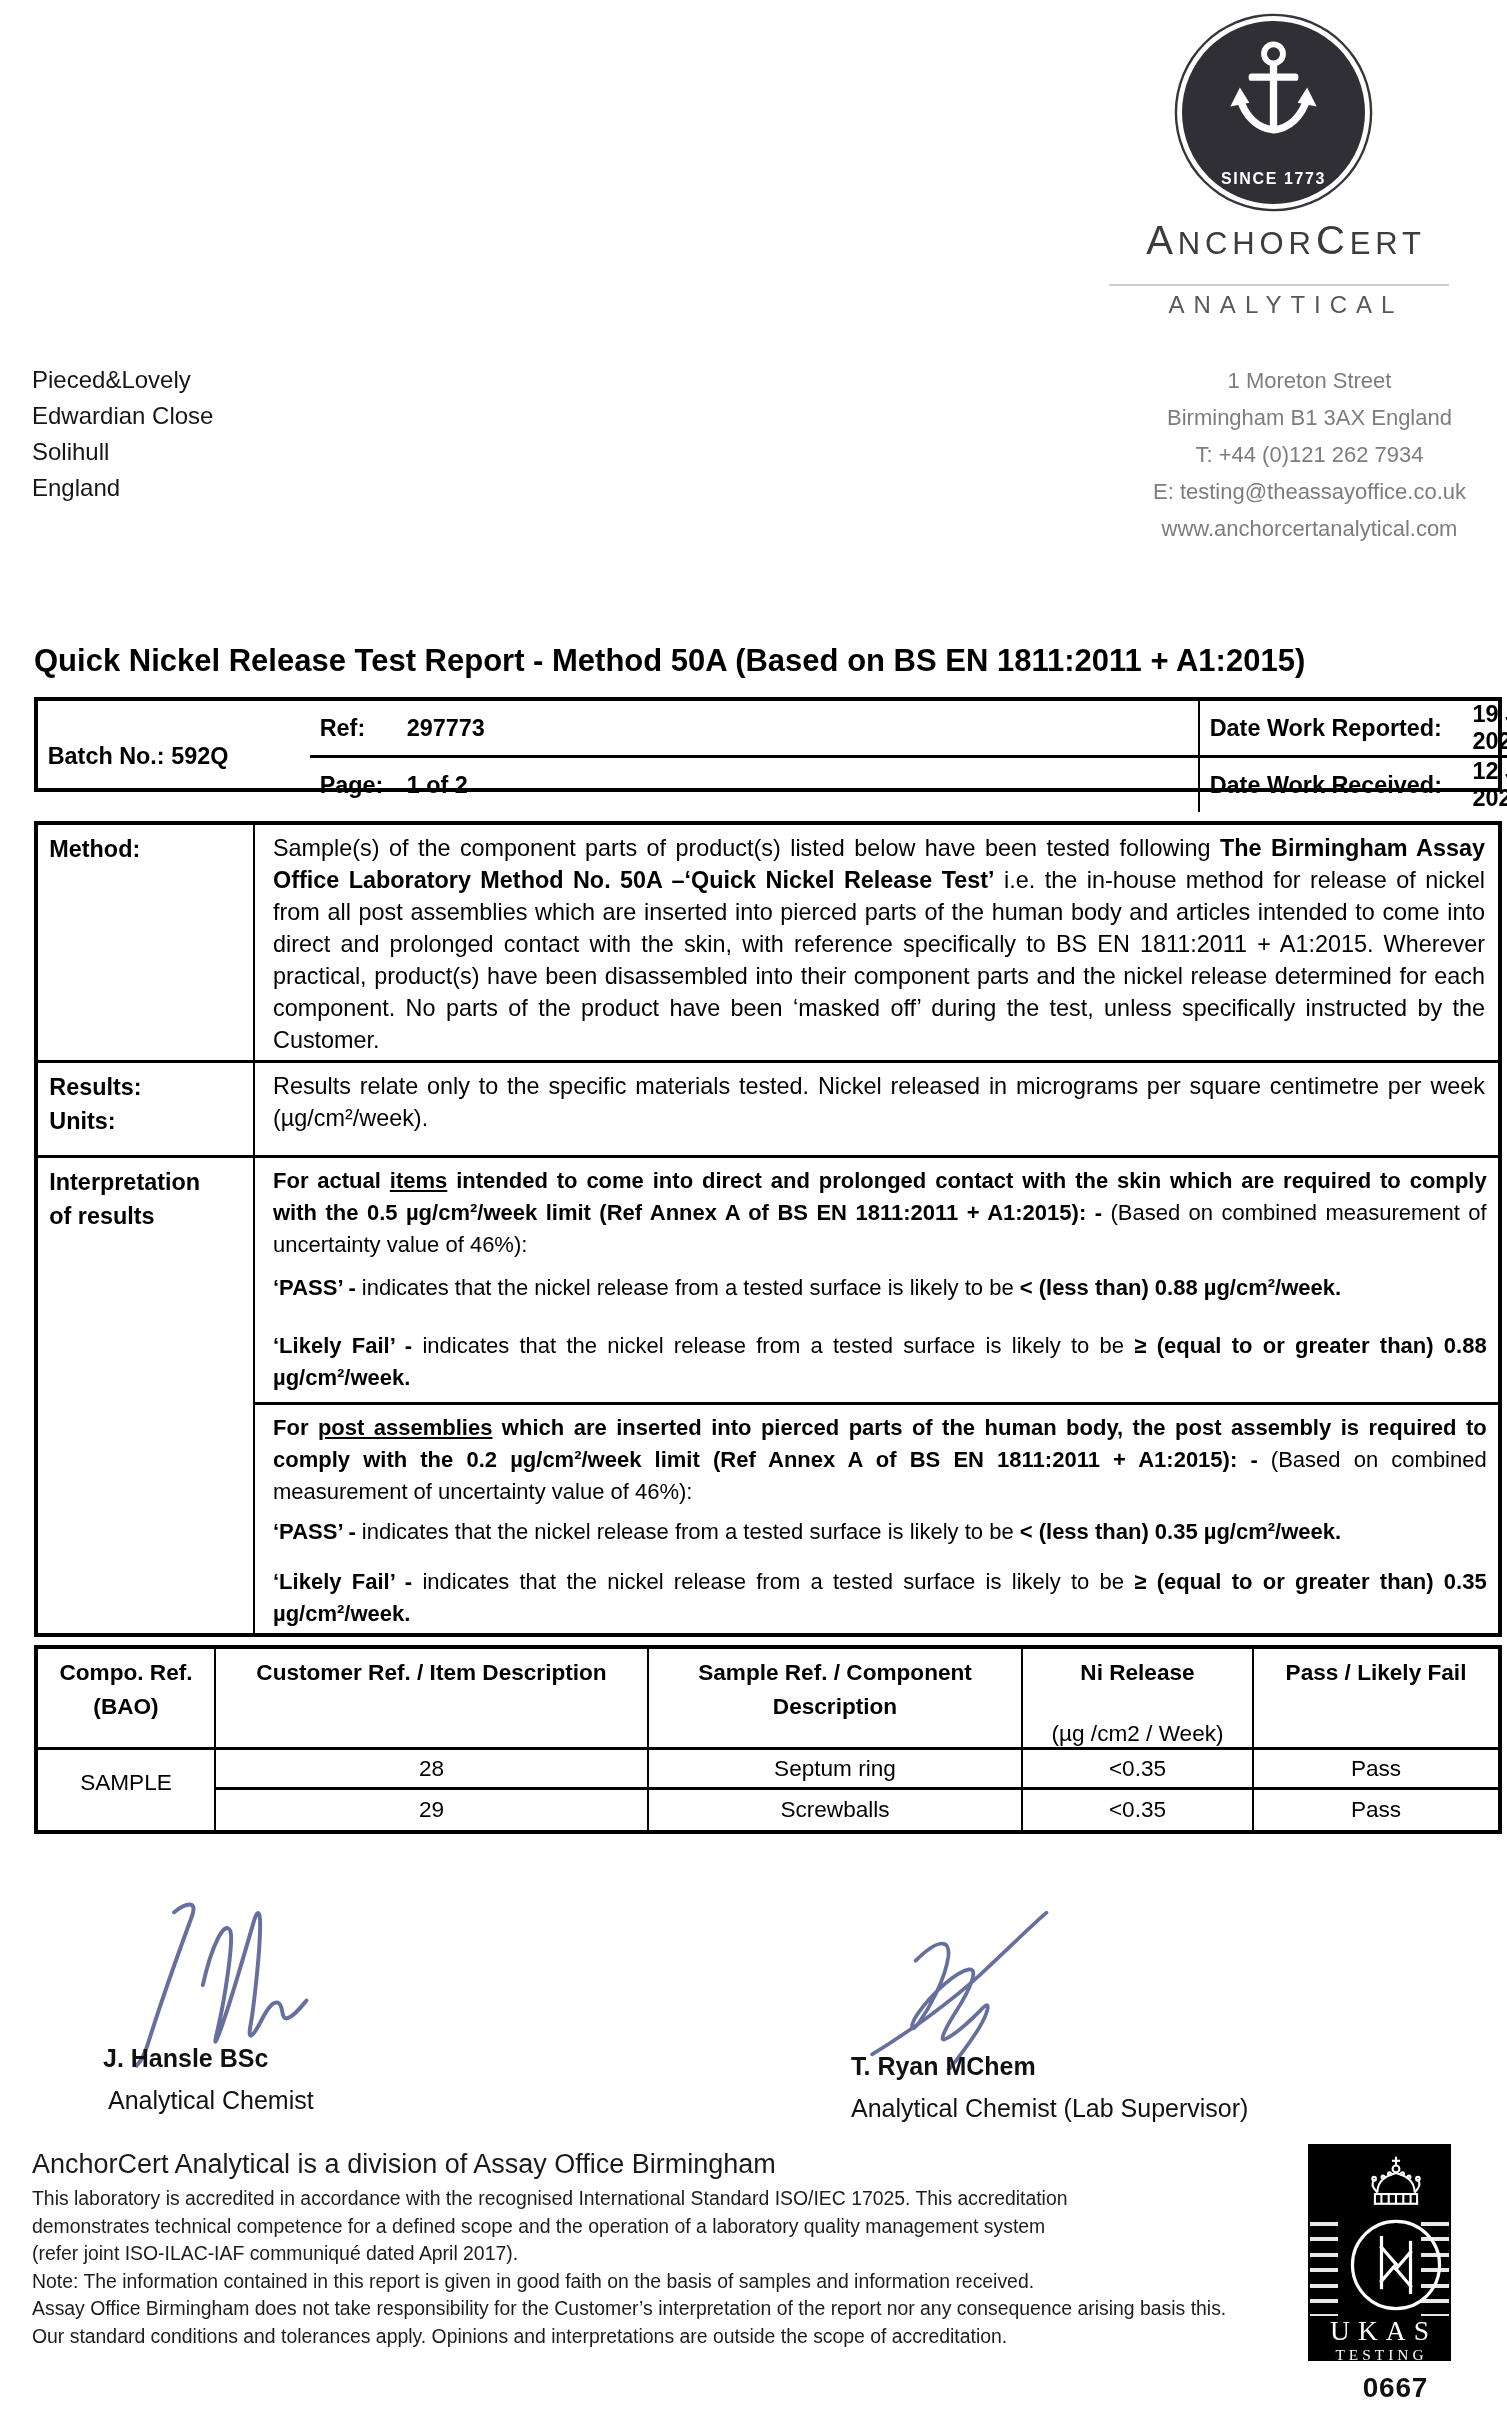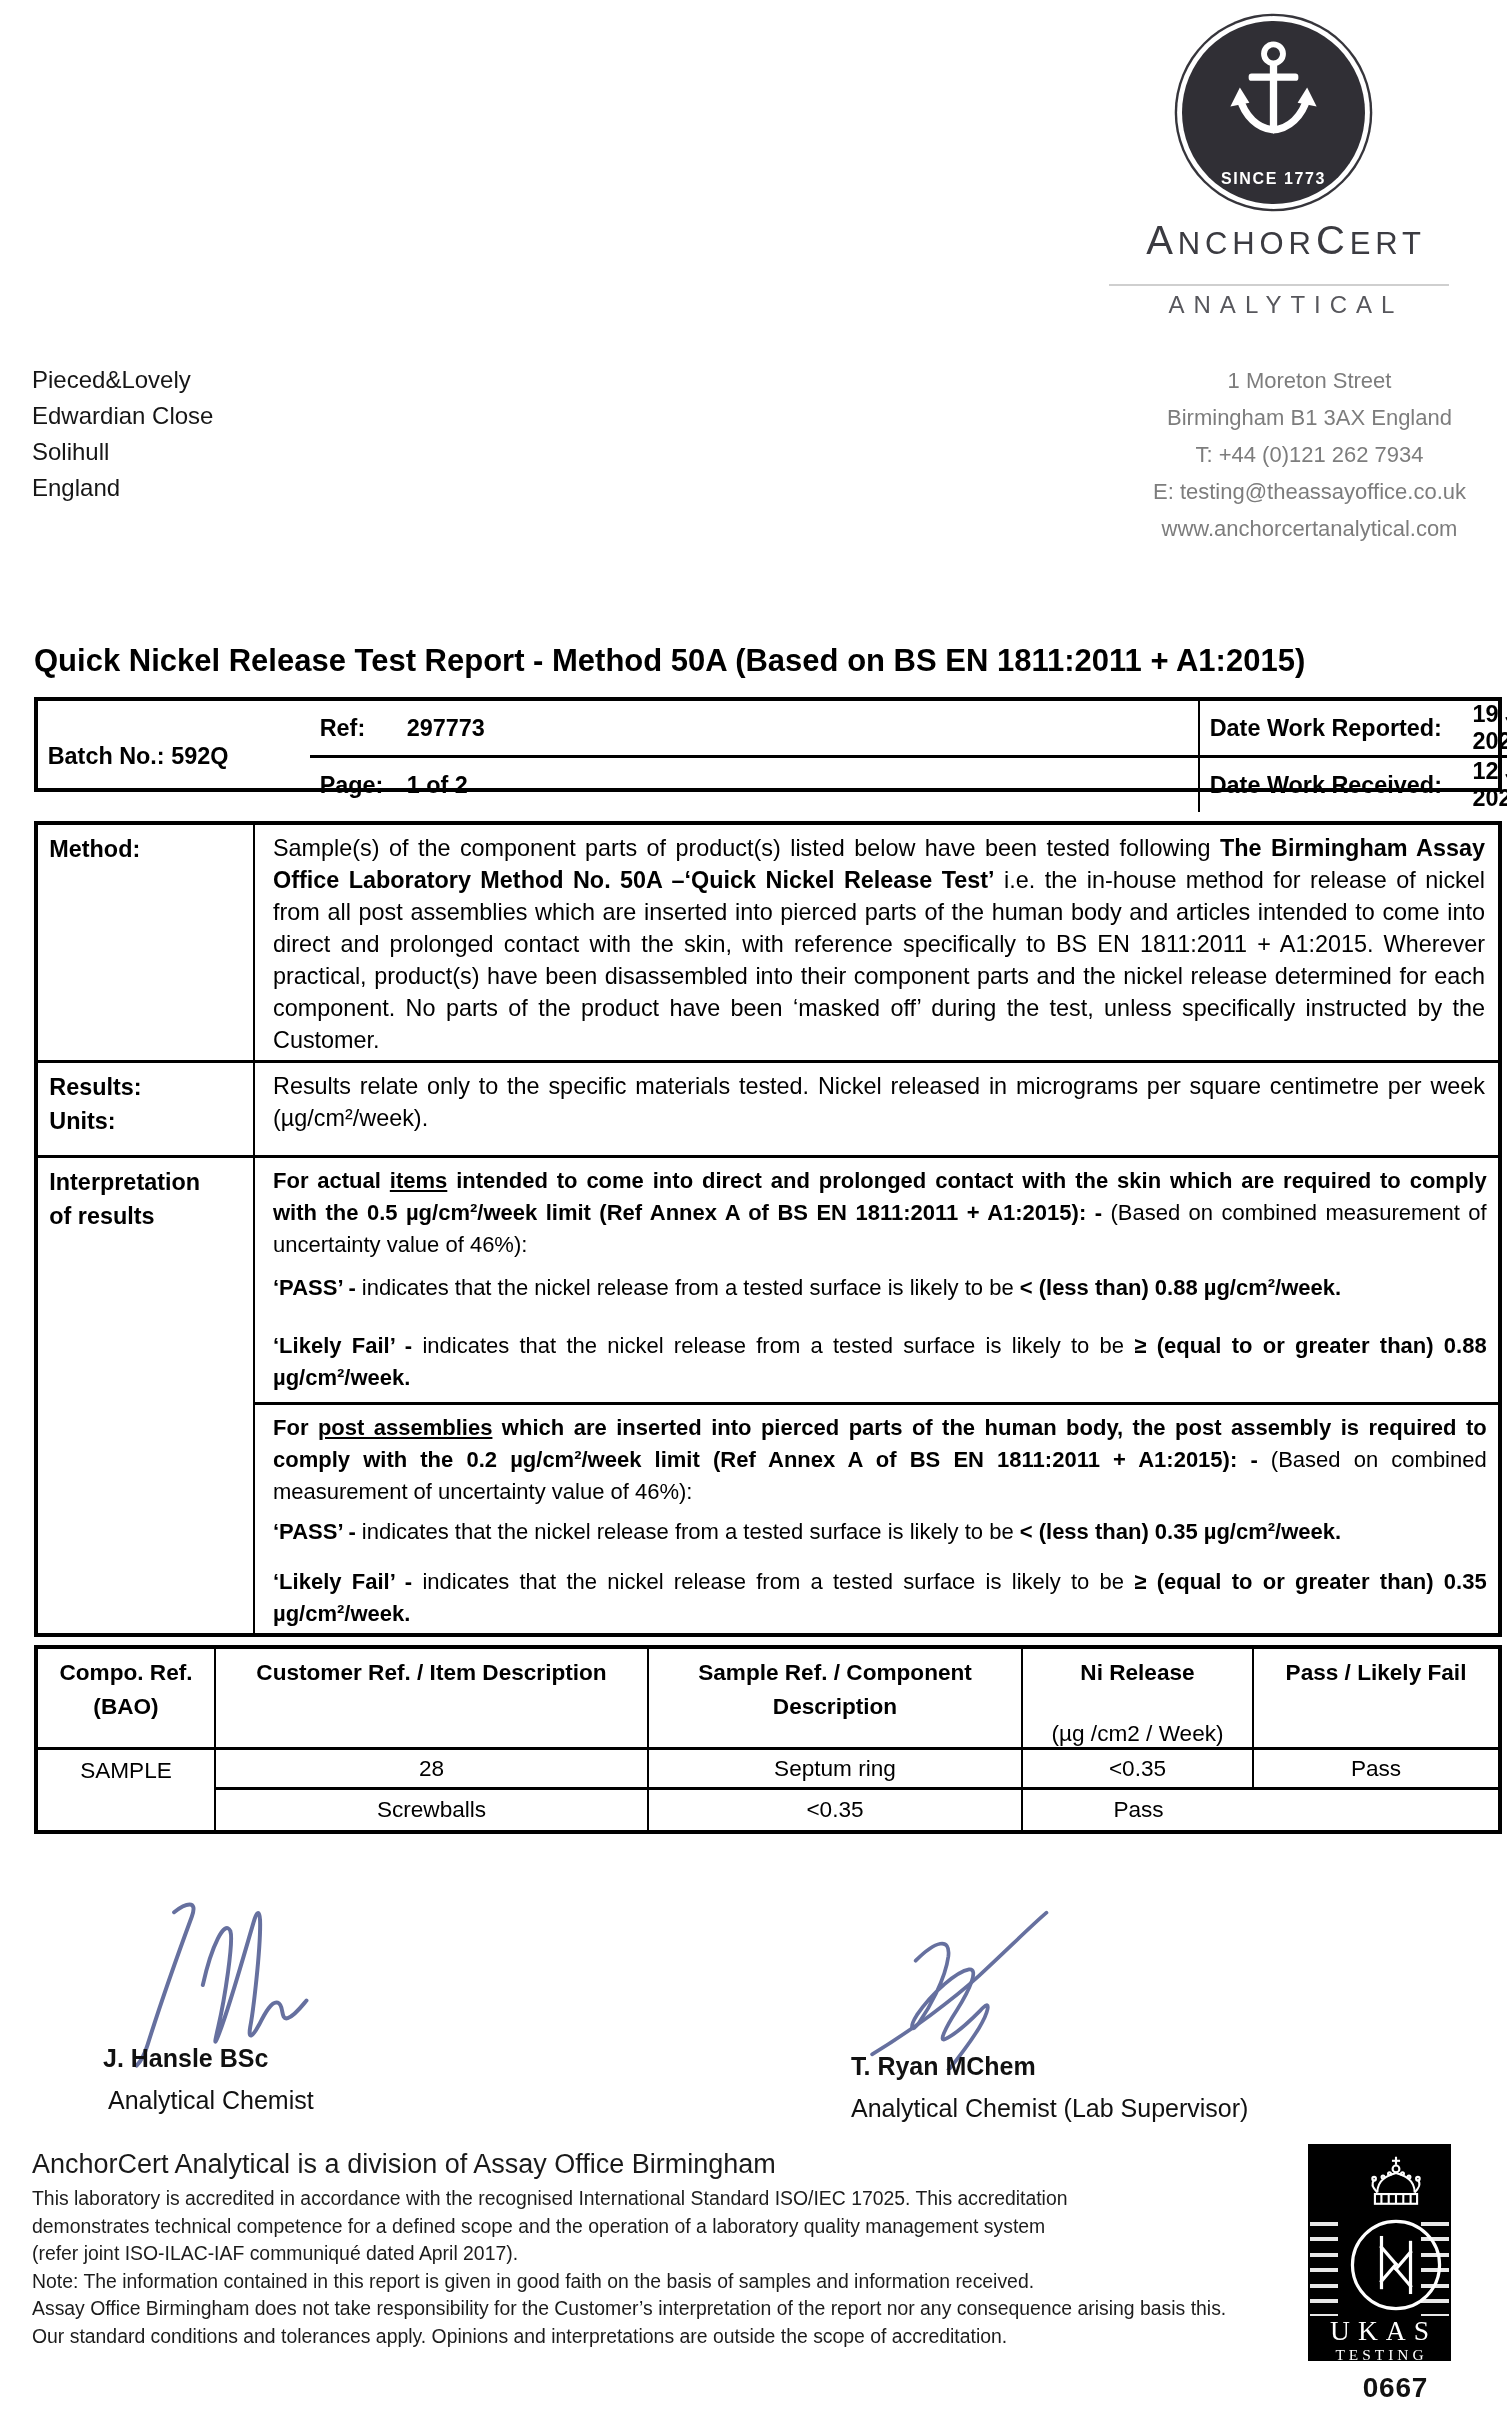--- a/index.html
+++ b/index.html
@@ -75,21 +75,21 @@
     display:grid;grid-template-columns:178px 433px 374px 231px 1fr;
   }
   .data-table>div{box-sizing:border-box;text-align:center;}
   .dt-h{height:101px;padding-top:6.5px;font-weight:bold;font-size:22.6px;line-height:34px;
     border-bottom:3.2px solid #000;}
   .dt-br{border-right:2.4px solid #000;}
   .dt-cell{height:40px;display:flex;align-items:center;justify-content:center;
     font-size:22.6px;}
   .dt-bb{border-bottom:3.2px solid #000;}
   .dt-span{grid-row:2/4;display:flex;align-items:flex-start;justify-content:center;
-    padding-top:8px;font-size:22.6px;}
+    padding-top:20px;font-size:22.6px;}
   .ni-units{font-weight:normal;margin-top:27.5px;}
 
   
   .sig-svg{pointer-events:none;}
   .sig-name{font-size:25px;font-weight:bold;color:#111;}
   .sig-role{font-size:25px;color:#111;}
 
   
   .footer-heading{left:32px;top:2149px;font-size:27px;color:#1a1a1a;}
   .footer-small{left:32px;top:2185px;font-size:19.4px;line-height:27.5px;color:#1c1c1c;}
@@ -209,20 +209,21 @@
     <div class="ni-units">(µg /cm2 / Week)</div>
   </div>
   <div class="dt-h">Pass / Likely Fail</div>
 
   <div class="dt-cell dt-br dt-bb">28</div>
   <div class="dt-span dt-br">SAMPLE</div>
   <div class="dt-cell dt-br dt-bb">Septum ring</div>
   <div class="dt-cell dt-br dt-bb">&lt;0.35</div>
   <div class="dt-cell dt-bb">Pass</div>
 
+  <div class="dt-cell dt-br">29</div>
   <div class="dt-cell dt-br">Screwballs</div>
   <div class="dt-cell dt-br">&lt;0.35</div>
   <div class="dt-cell">Pass</div>
 </div>
 
 <svg class="abs sig-svg" style="left:121px;top:1888px;" width="243" height="182" viewBox="0 0 220 165">
   <g fill="none" stroke="#66709f" stroke-width="3.6" stroke-linecap="round">
     <path d="M48 22 C58 14 70 10 64 26 C50 64 34 110 24 142 C21 152 17 158 14 161"></path>
     <path d="M74 88 C82 52 94 28 99 39 C102 48 94 100 88 126 C85 139 84 144 88 134 C99 106 116 44 121 28 C124 19 126 22 126 33 C126 58 120 110 117 126 C115 138 119 135 125 124 C131 112 137 102 142 104 C148 106 144 120 151 118 C157 116 163 108 168 102"></path>
   </g>

